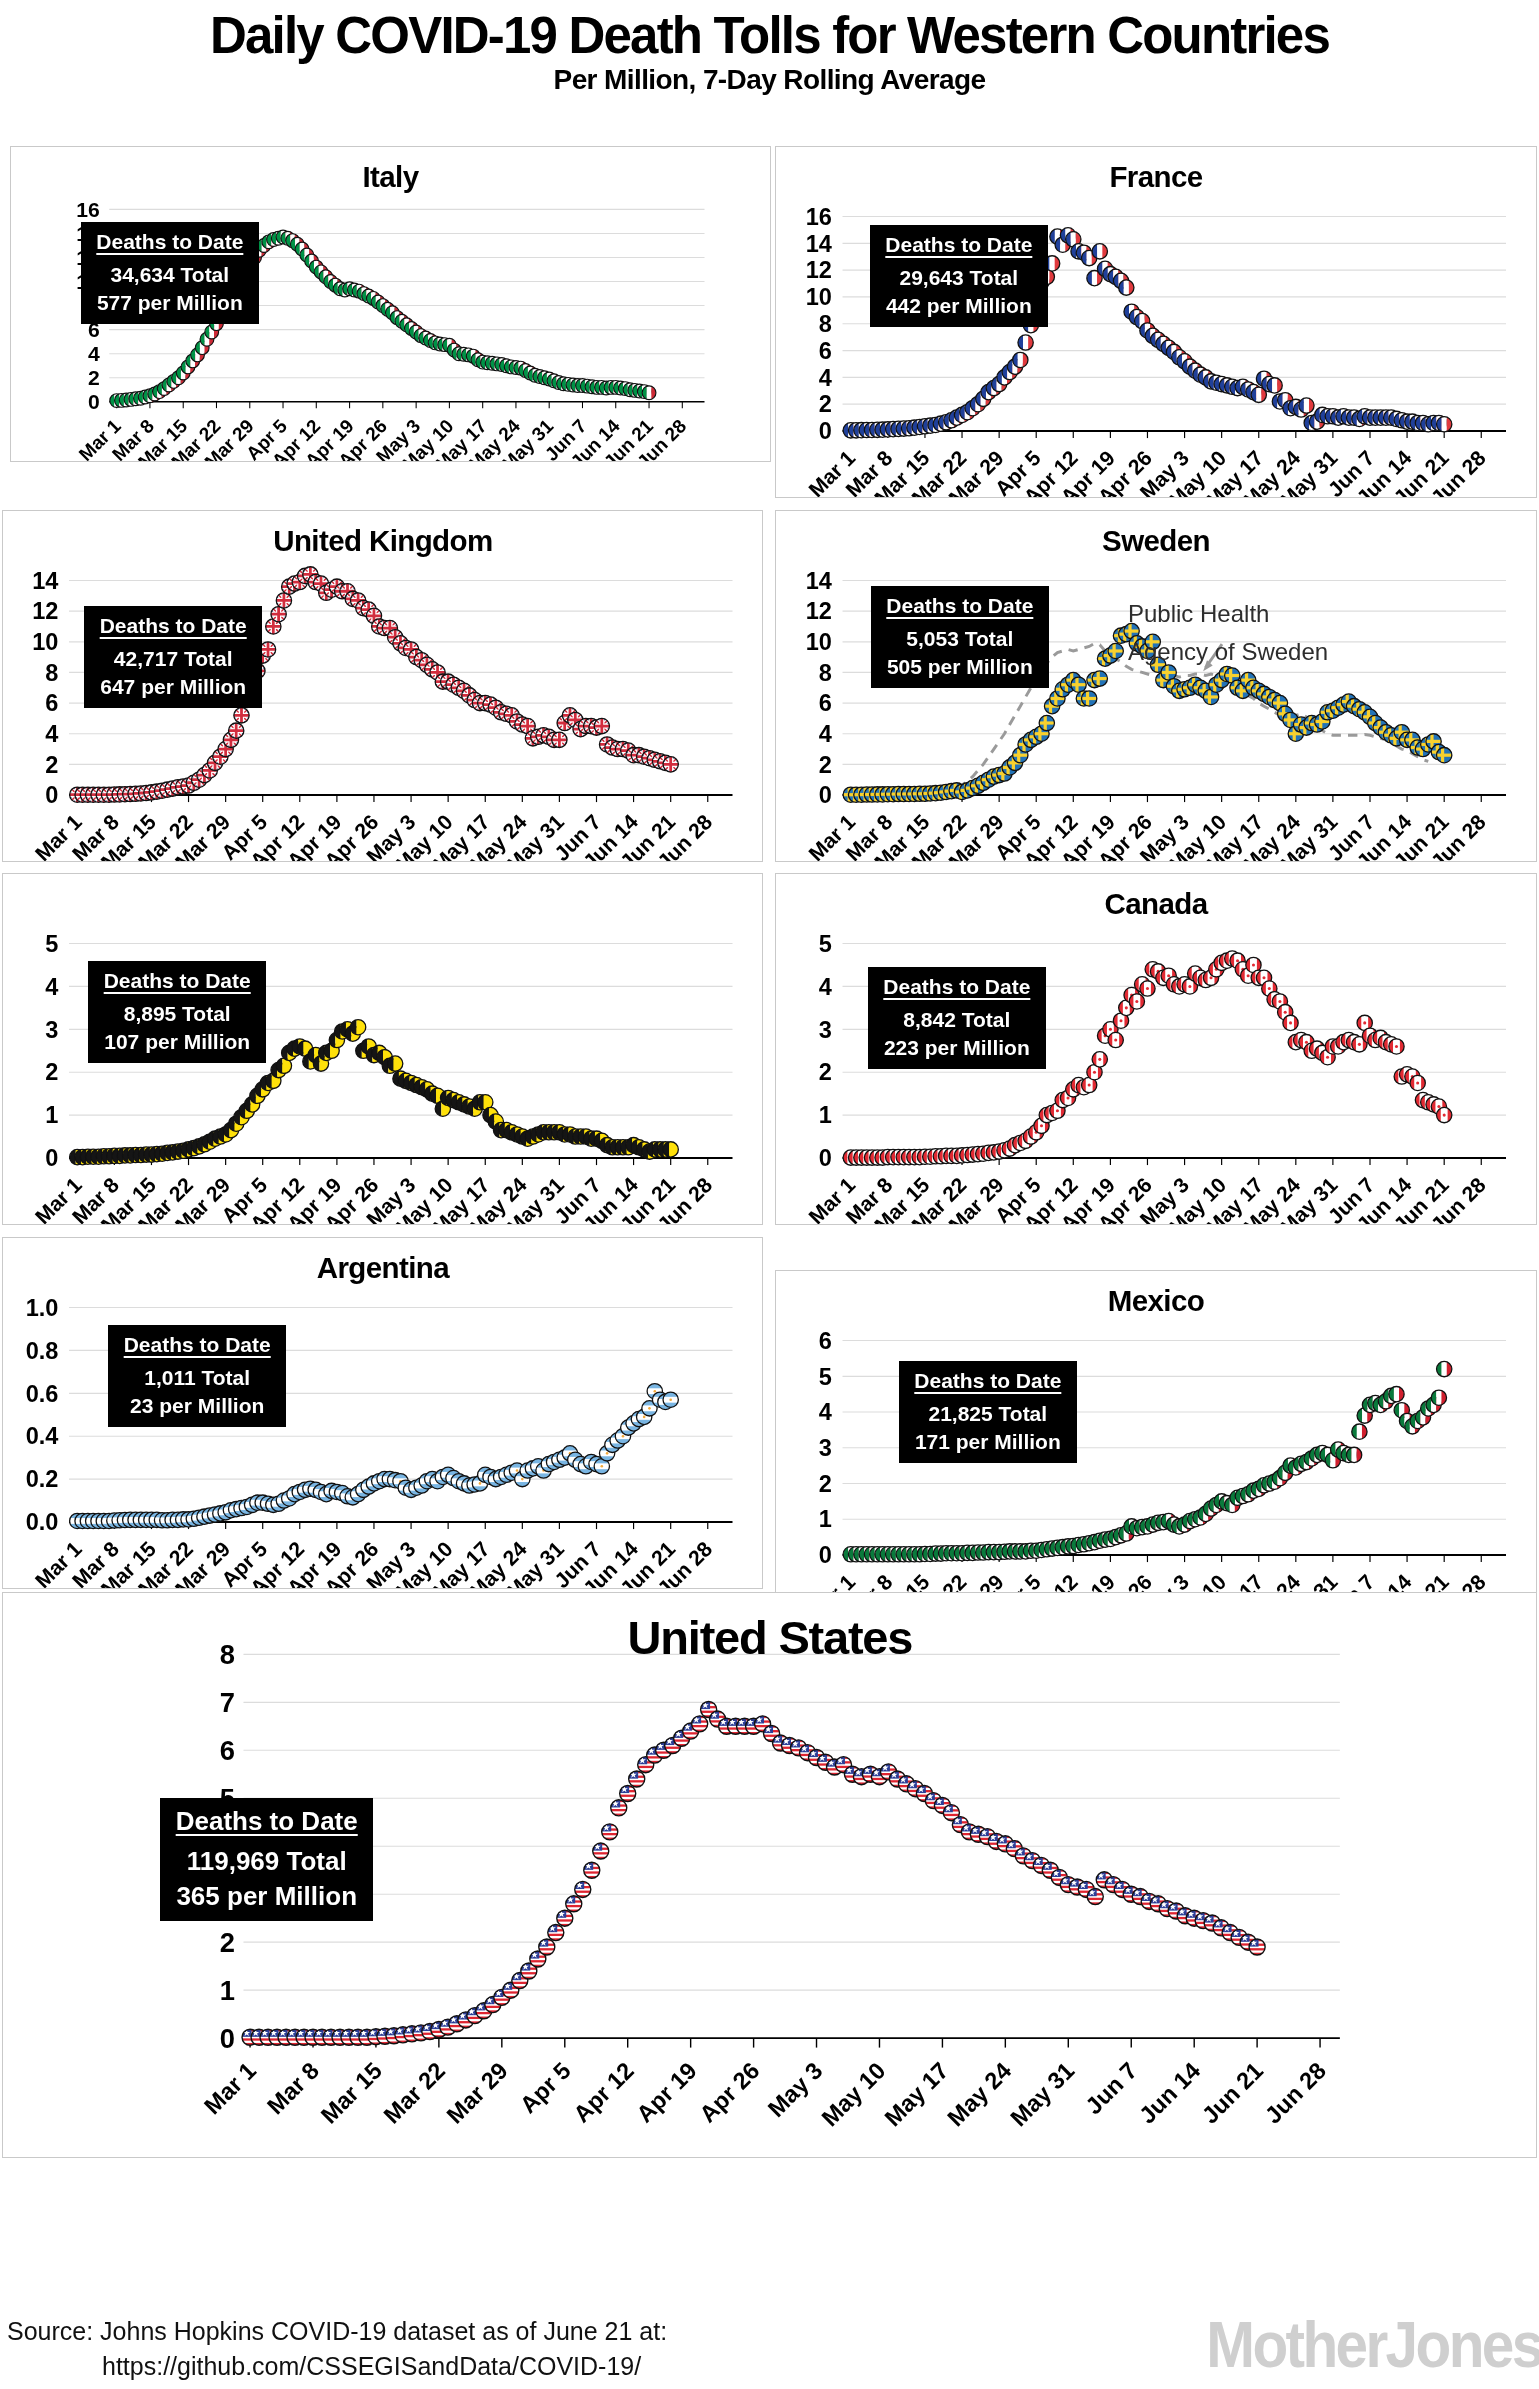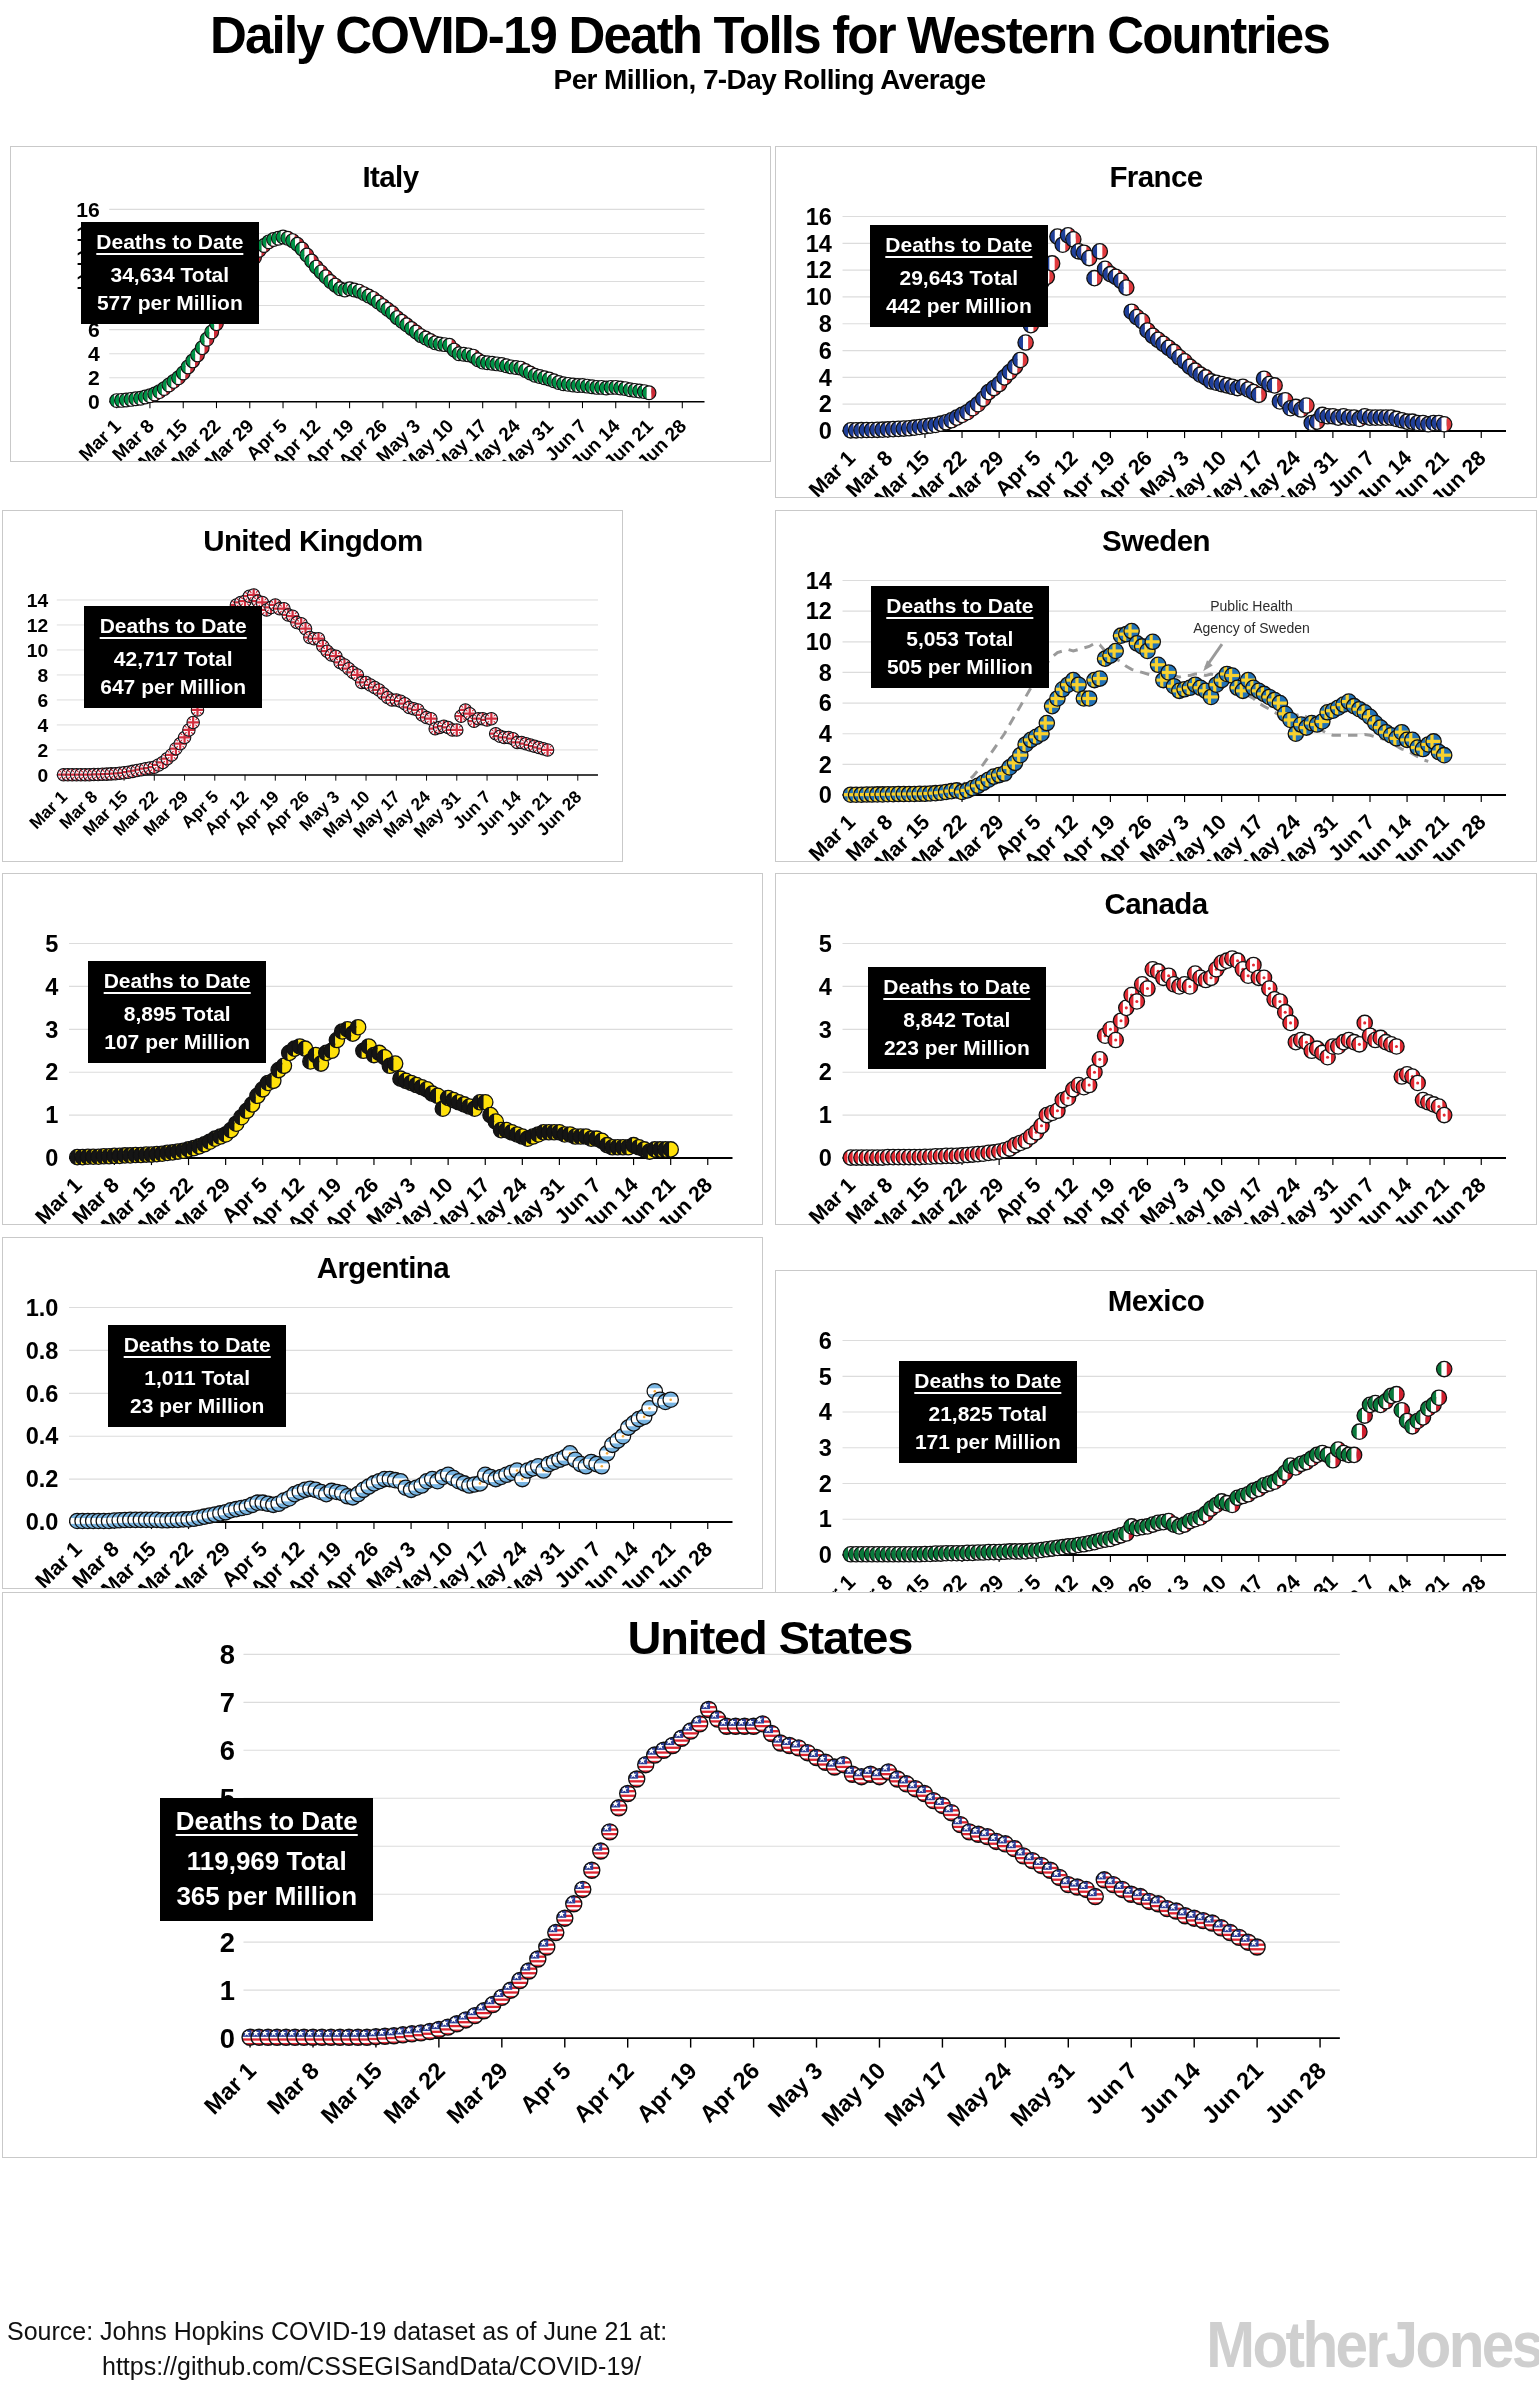--- a/index.html
+++ b/index.html
@@ -4,41 +4,41 @@
 <style>
   html,body{margin:0;padding:0;background:#fff;}
   body{width:1539px;height:2389px;position:relative;overflow:hidden;
        font-family:"Liberation Sans",sans-serif;color:#000;}
   .header{position:absolute;top:0;left:0;width:1539px;text-align:center;}
   .header h1{margin:9.4px 0 0 0;font-size:51px;font-weight:800;letter-spacing:-1.8px;line-height:1.05;}
   .header h2{margin:1.2px 0 0 0;font-size:28px;font-weight:800;letter-spacing:-0.6px;}
   .panel{position:absolute;background:#fff;border:1.2px solid #c9c9c9;box-sizing:border-box;}
   #p0{left:10px;top:146px;width:761px;height:316px;}
   #p1{left:775px;top:146px;width:762px;height:352px;}
-  #p2{left:2.4px;top:510px;width:621px;height:352px;}
+  #p2{left:2.4px;top:510px;width:761px;height:352px;}
   #p3{left:775px;top:510px;width:762px;height:352px;}
   #p4{left:2.4px;top:873px;width:761px;height:352px;}
   #p5{left:775px;top:873px;width:762px;height:352px;}
   #p6{left:2.4px;top:1237px;width:761px;height:352px;}
   #p7{left:775px;top:1270px;width:762px;height:352px;}
   #p8{left:2.4px;top:1592px;width:1535px;height:566px;}
   .ctitle{position:absolute;top:13px;left:0;width:100%;margin:0;text-align:center;
           font-size:29.5px;font-weight:800;letter-spacing:-0.6px;z-index:3;}
   #p8 .ctitle{top:16.5px;font-size:47px;letter-spacing:-1.2px;}
   .plot{position:absolute;left:0;top:0;width:100%;height:100%;}
   svg{font-family:"Liberation Sans",sans-serif;}
   .infobox{position:absolute;background:#000;color:#fff;text-align:center;
            padding:8.2px 15.3px 9.4px 15.3px;z-index:4;}
   .ib-head{font-size:21px;font-weight:bold;text-decoration:underline;
            text-underline-offset:4.1px;text-decoration-thickness:1.8px;margin-bottom:9px;white-space:nowrap;}
   .ib-line{font-size:21px;font-weight:bold;margin-top:3.5px;white-space:nowrap;}
   #p8 .ib-head{font-size:26px;}
   #p8 .ib-line{font-size:26px;}
-  .annotation{position:absolute;z-index:4;text-align:center;color:#2d2d2d;
-              font-size:14px;line-height:1.6;width:247px;}
+  .annotation{position:absolute;z-index:4;color:#2d2d2d;
+              font-size:24px;line-height:1.6;width:247px;}
   .footer{position:absolute;left:7px;top:2314px;font-size:25px;line-height:1.38;color:#111;}
   .footer .l2{padding-left:95px;}
   .logo{position:absolute;right:-2.4px;top:2307px;font-size:65px;font-weight:800;
         letter-spacing:-2.9px;color:#cfcfcf;transform:scaleX(.9);transform-origin:100% 50%;white-space:nowrap;}
 </style>
 </head>
 <body>
 
 <div class="header">
   <h1>Daily COVID-19 Death Tolls for Western Countries</h1>

